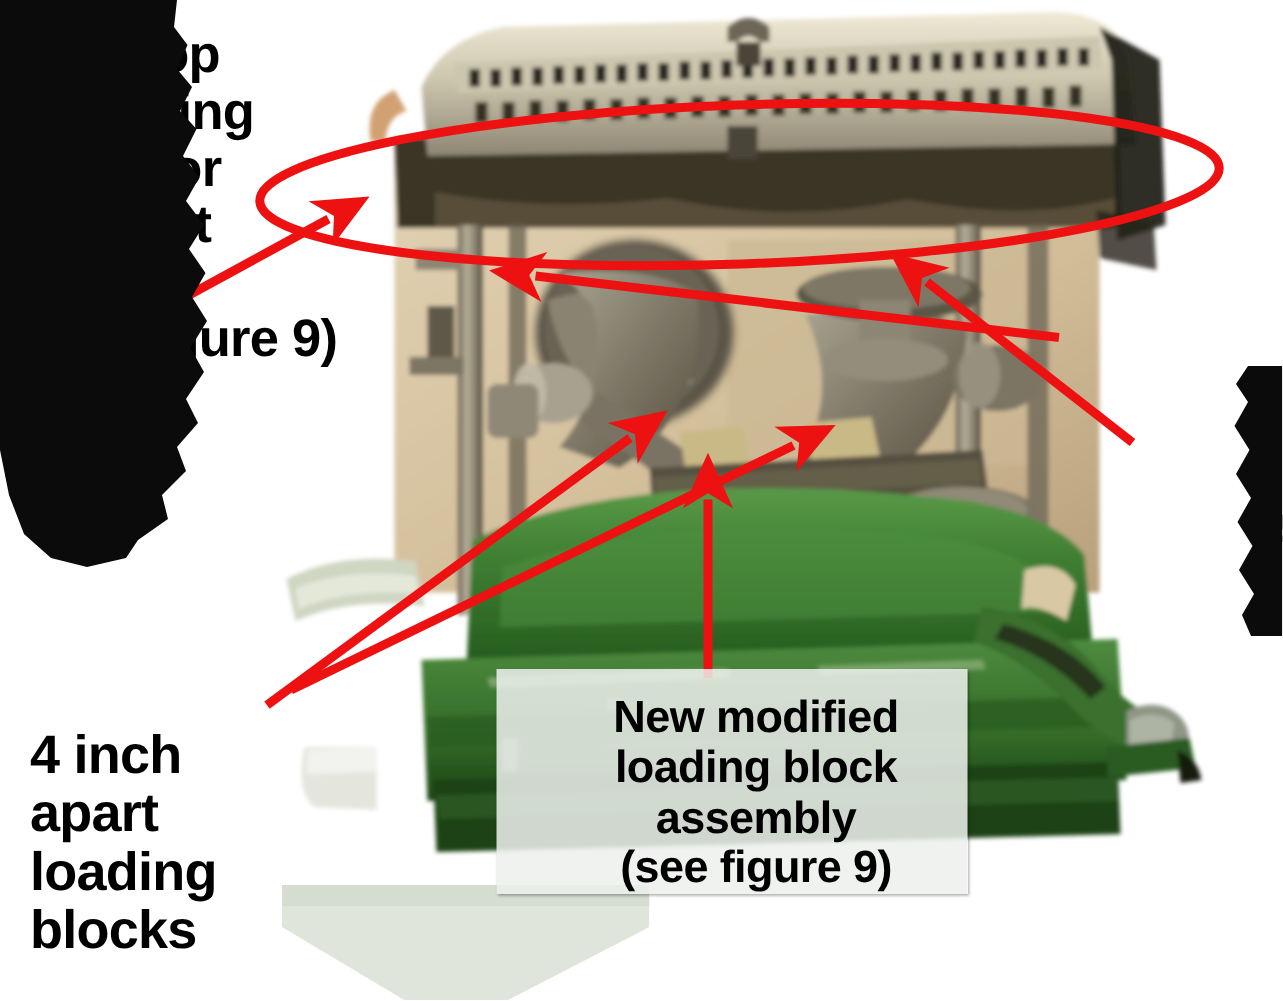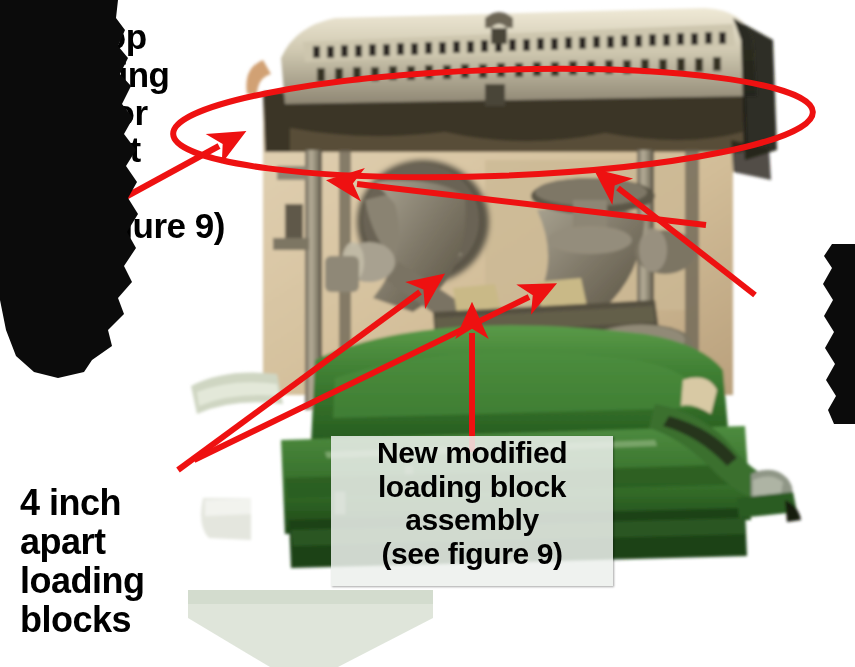--- a/index.html
+++ b/index.html
@@ -81,28 +81,29 @@
     top: 484px;
     width: 250px;
     font-size: 36px;
     letter-spacing: -0.5px;
   }
 
   
   #callout-box {
     position: absolute;
     left: 331px;
-    top: 436px;
+    top: 446px;
     width: 282px;
     height: 150px;
     background: rgba(236,240,236,0.86);
     box-shadow: 1px 1px 2px rgba(0,0,0,0.35);
     display: flex;
-    align-items: flex-start;
+    align-items: flex-end;
     justify-content: center;
+    padding-left: 32px;
   }
   #callout-box .box-text {
     color: #000000;
     font-weight: 700;
     font-size: 30px;
     line-height: 1.12;
     text-align: center;
     white-space: pre-line;
     letter-spacing: -0.4px;
   }

